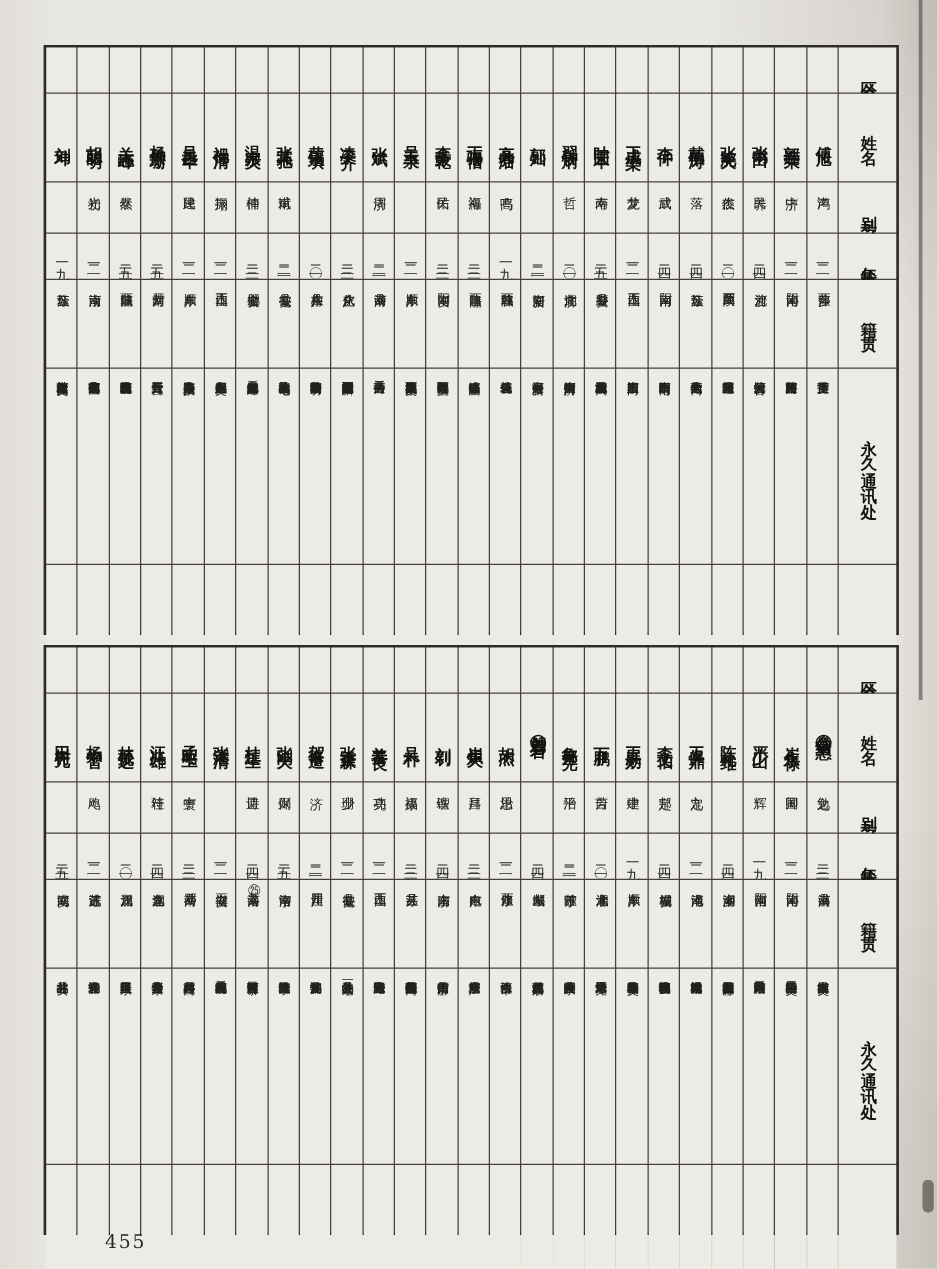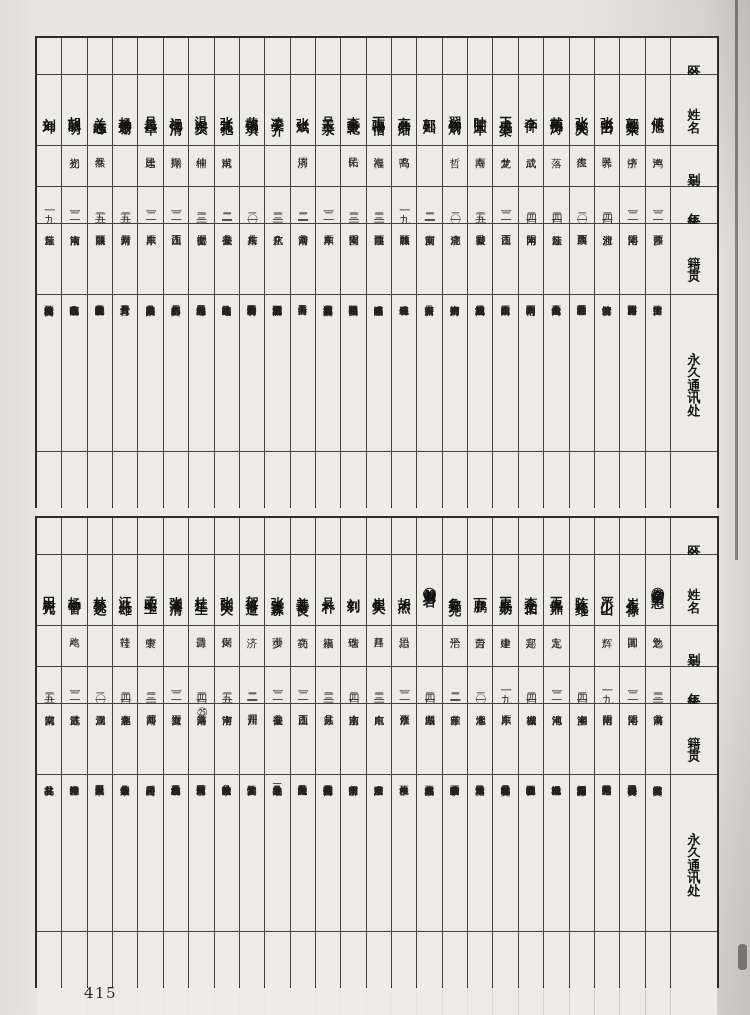--- a/index.html
+++ b/index.html
@@ -1107,13 +1107,13 @@
       <div class="vt">河南武安</div>
     </div>
     <div class="cell address">
       <div class="vt">武安县北丛井村</div>
     </div>
     <div class="cell note">
       <div class="vt"></div>
     </div>
   </div>
 
-<div class="page-number">415</div>
+<div class="page-number">455</div>
 
 </body></html>

